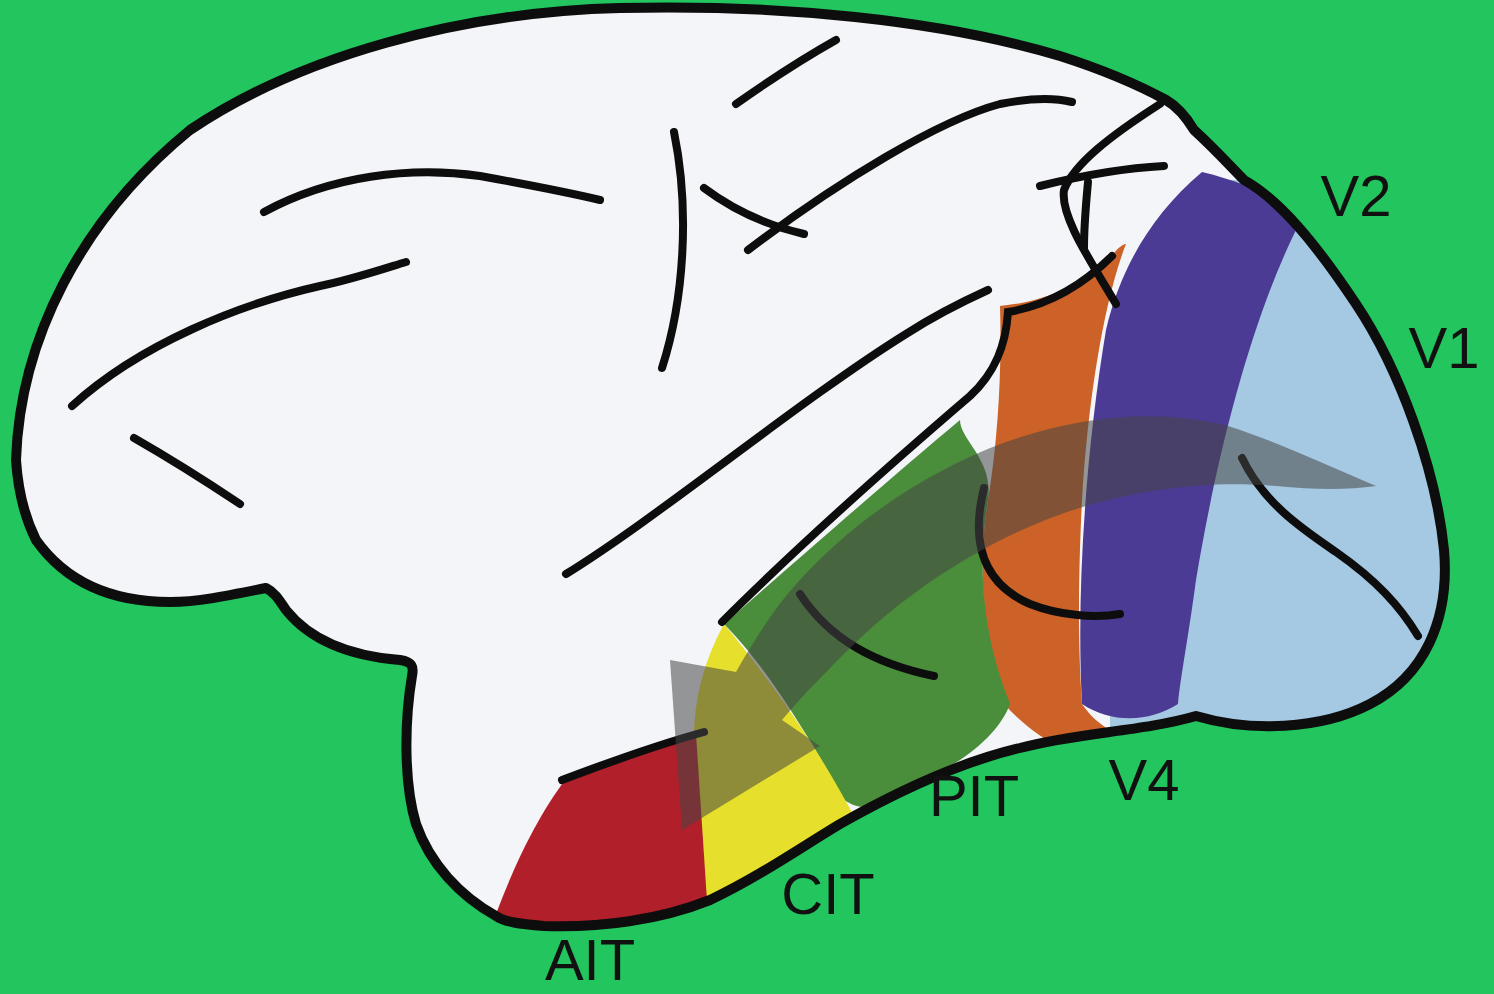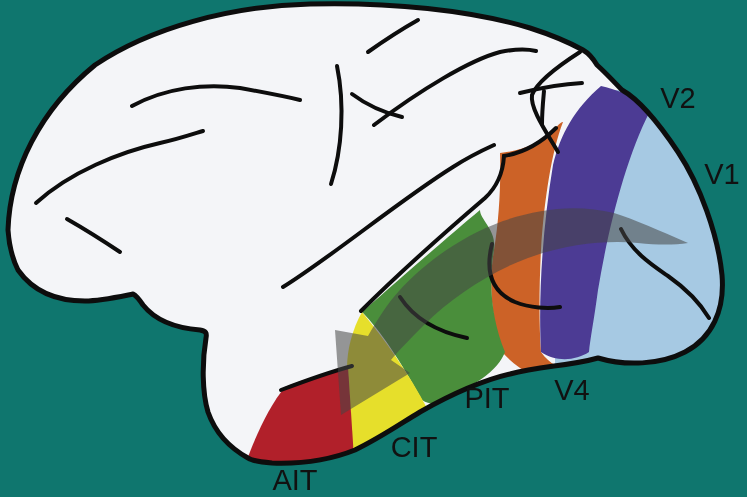--- a/index.html
+++ b/index.html
@@ -1,16 +1,16 @@
 <!DOCTYPE html>
 <html><head>
 <meta charset="utf-8">
 <style>
   html,body{margin:0;padding:0;background:#ffffff;}
-  .stage{width:747px;height:497px;position:relative;background:#0f766e;overflow:hidden;}
+  .stage{width:747px;height:497px;position:relative;background:#22c55e;overflow:hidden;}
   svg{display:block;}
   text.region-label{
     font-family:"Liberation Sans","DejaVu Sans",sans-serif;
     font-size:29px;
     fill:#111111;
     text-anchor:middle;
   }
 </style>
 </head>
 <body>

